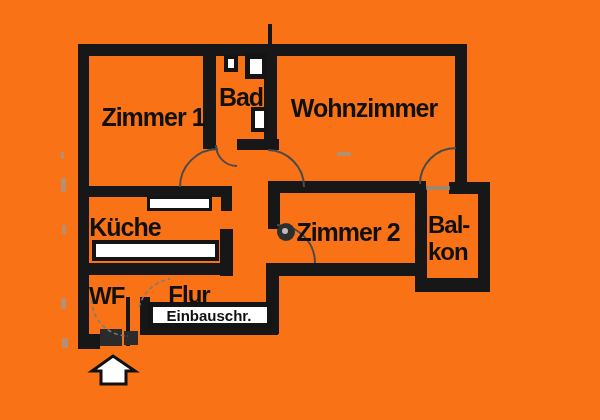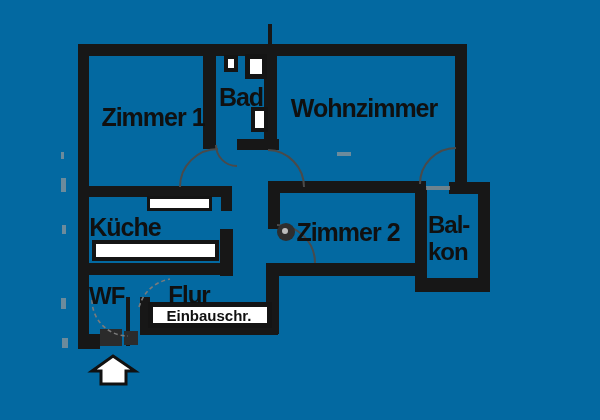--- a/index.html
+++ b/index.html
@@ -1,17 +1,17 @@
 <!DOCTYPE html>
 <html><head>
 <meta charset="utf-8">
 <style>
   html,body{margin:0;padding:0;background:#ffffff;}
   #canvas{
-    position:relative;width:600px;height:420px;background:#0369a1;overflow:hidden;
+    position:relative;width:600px;height:420px;background:#f97316;overflow:hidden;
     font-family:"Liberation Sans", sans-serif;
   }
   svg{display:block;}
   .w{fill:#171717;}                      
   .wr{fill:#2b2b2b;}                     
   .fxo{fill:#141414;}                    
   .fxi{fill:#ffffff;}                    
   .arc{stroke:#4a4a4a;stroke-width:2;fill:none;}
   .arcf{stroke:#7b7b7b;stroke-width:1.6;fill:none;stroke-dasharray:4 3;}
   .noise{fill:#9a9a9a;opacity:.7;}

